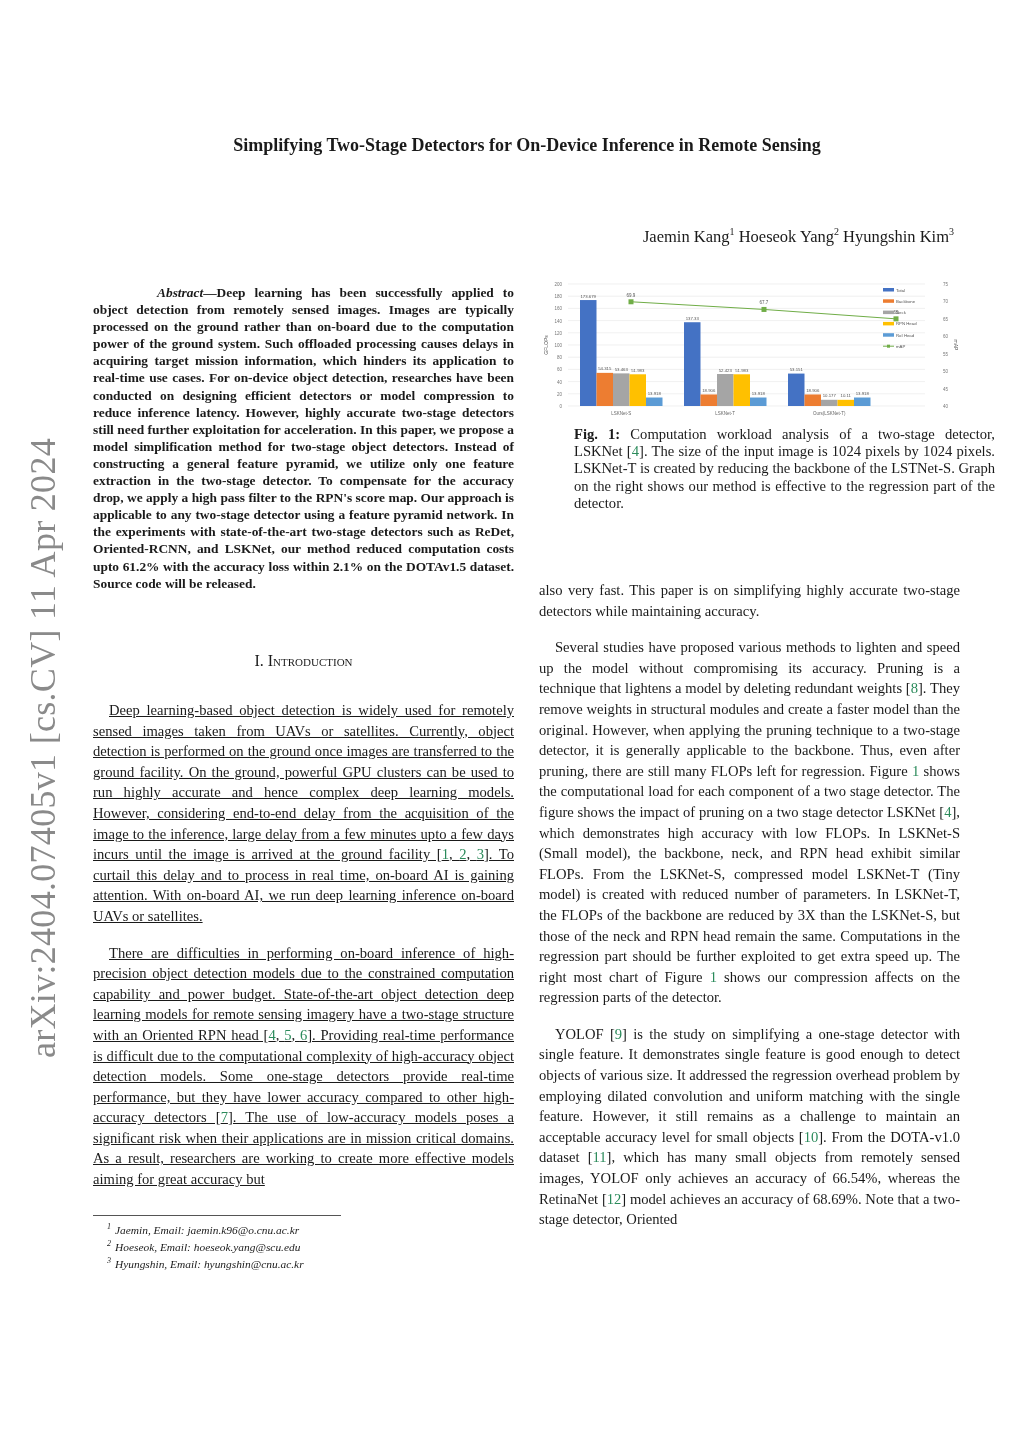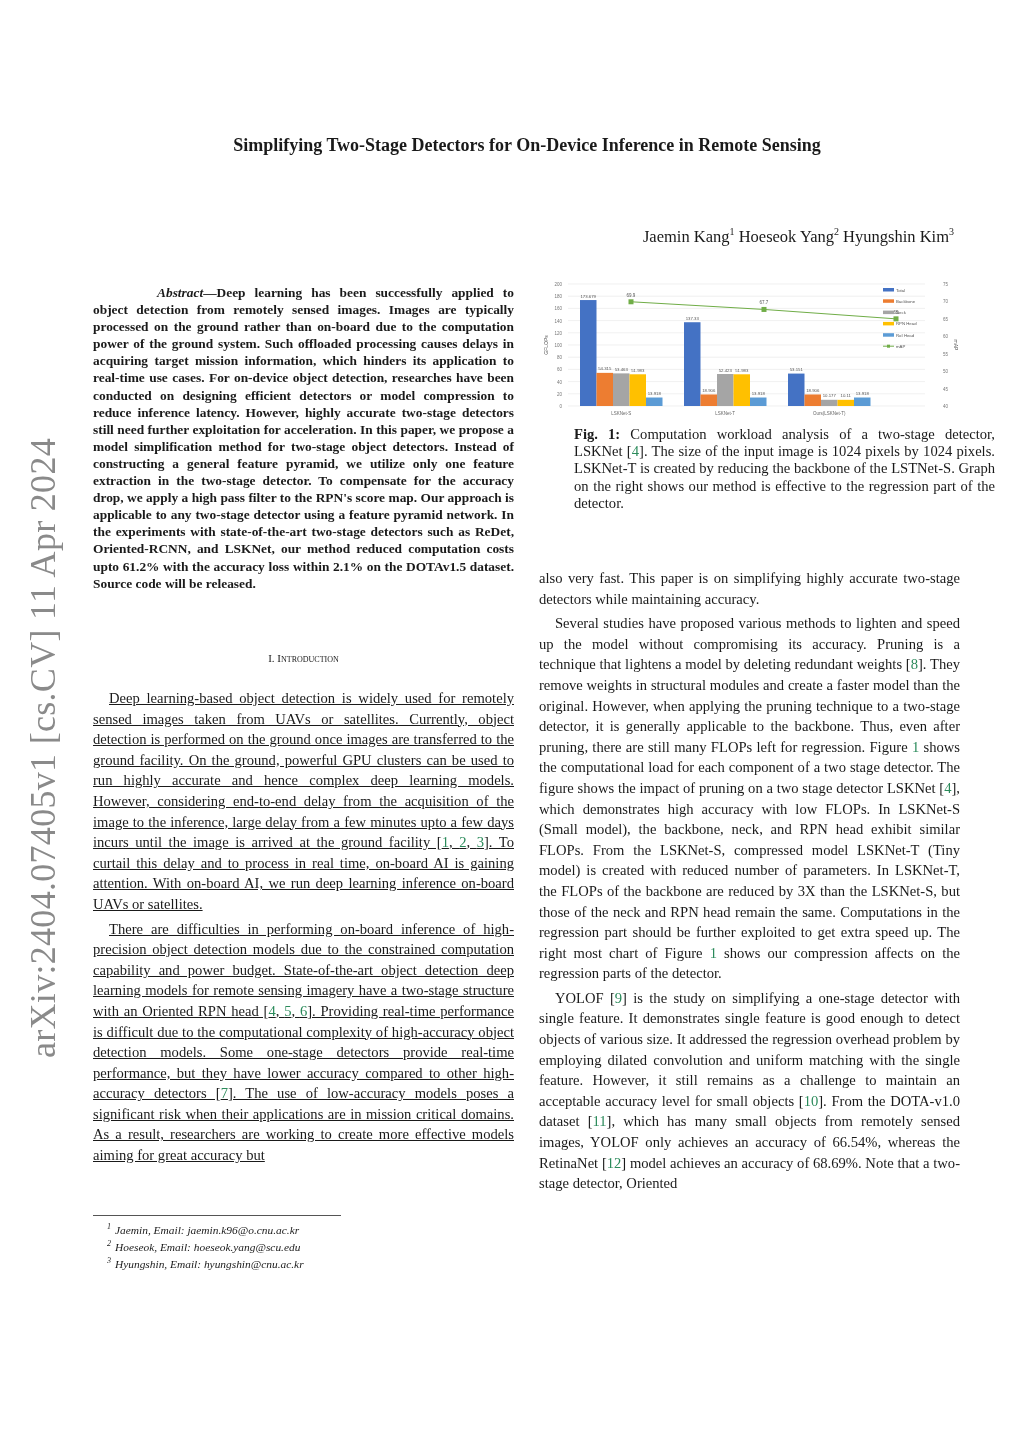--- a/index.html
+++ b/index.html
@@ -11,23 +11,23 @@
              font-size:16.5px; }
   .authors sup { font-size:10px; }
   .arxiv { position:absolute; left:22px; top:1058px; transform-origin:0 0; transform:rotate(-90deg);
            font-size:36px; color:#8a8a8a; white-space:nowrap; letter-spacing:0.3px; }
   .col { position:absolute; width:421px; font-size:14.6px; line-height:20.6px; text-align:justify; }
   .colL { left:93px; }
   .colR { left:539px; }
   .abstract { top:284px; font-weight:bold; font-size:13.4px; line-height:17.1px; }
   .abstract i { font-style:italic;margin-left:48px; }
   .abstract p { margin:0; text-indent:16px; }
-  .section { position:absolute; left:93px; top:652px; width:421px; text-align:center; font-size:11px; }
+  .section { position:absolute; left:93px; top:652px; width:421px; text-align:center; font-size:16px; }
   .sc { font-variant:small-caps; }
-  p.body { margin:4px 0 3px 0; text-indent:16px; }
+  p.body { margin:16px 0 3px 0; text-indent:16px; }
   p.noind { text-indent:0; }
   .cite { color:#2a8a5a; }
   .intro { top:684px;text-decoration:underline; }
   .footnotes { position:absolute; left:93px; top:1215px; width:300px; font-size:11.4px; line-height:14px;font-style:italic; }
   .footnotes .rule { width:248px; border-top:1px solid #555; margin-bottom:4px; }
   .footnotes sup { font-size:8px; margin-left:14px; margin-right:4px; }
   .fig { position:absolute; left:540px; top:276px; width:420px; height:140px; }
   .caption { position:absolute; left:558px; top:426px; width:421px; font-size:14.6px; line-height:17.2px; text-align:justify;margin-left:16px; }
   .caption b { font-weight:bold; }
   .rightbody { top:564px; }

